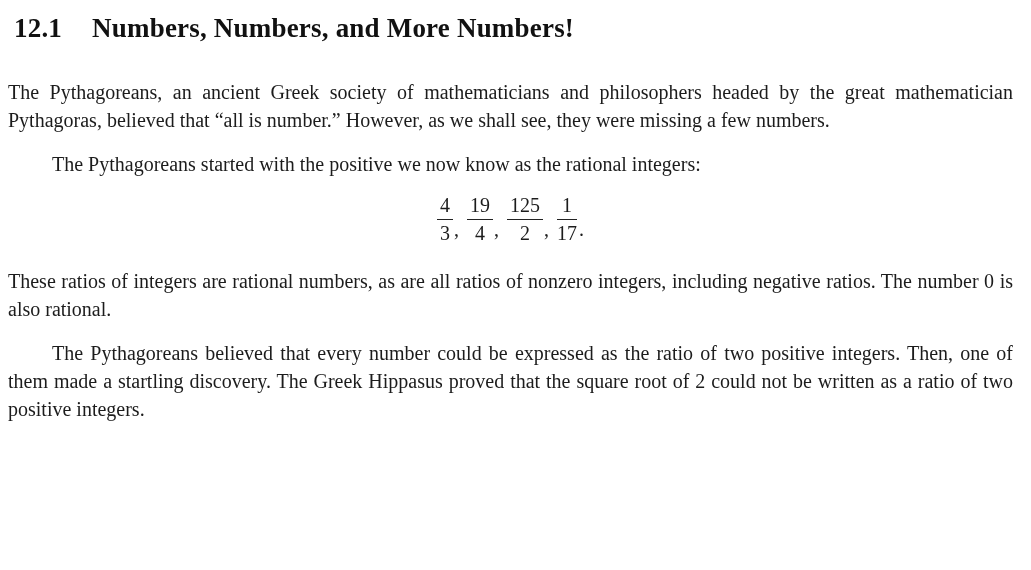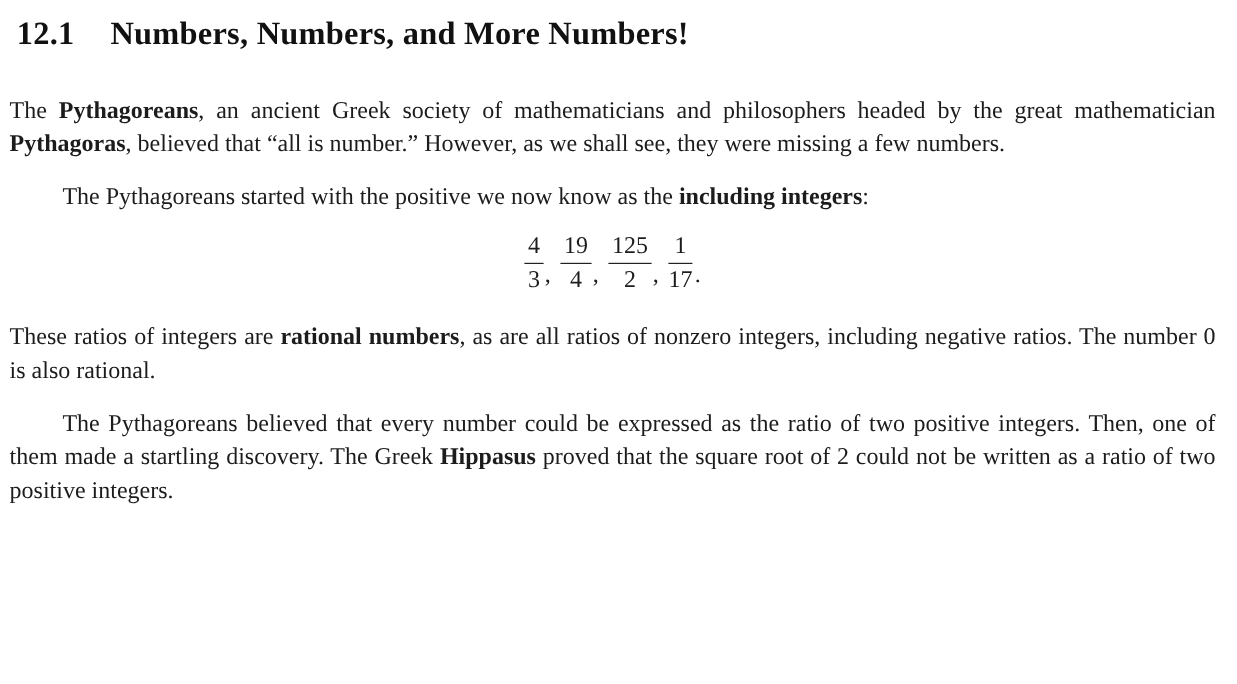--- a/index.html
+++ b/index.html
@@ -61,34 +61,34 @@
   .frac-sep {
     display: inline-block;
     transform: translateY(10px);
     margin: 0 8px 0 1px;
   }
   .frac-term {
     display: inline-block;
     transform: translateY(10px);
     margin-left: 2px;
   }
-  b { font-weight: bold; }
+  b { font-weight: normal; }
 </style>
 </head>
 <body>
 
 <div class="page">
 
   <div class="section-heading">
     <span class="sec-num">12.1</span><span>Numbers, Numbers, and More Numbers!</span>
   </div>
 
   <p><span>The </span><b>Pythagoreans</b><span>, an ancient Greek society of mathematicians and philosophers headed by the great mathematician </span><b>Pythagoras</b><span>, believed that “all is number.” However, as we shall see, they were missing a few numbers.</span></p>
 
-  <p class="indent"><span>The Pythagoreans started with the positive we now know as the </span><b>including integers</b><span>:</span></p>
+  <p class="indent"><span>The Pythagoreans started with the positive we now know as the </span><b>rational integers</b><span>:</span></p>
 
 
 
   <div class="frac-row">
     <span class="frac">
         <span class="num">4</span>
         <span class="den">3</span>
       </span>
     <span class="frac-sep">,</span>
     <span class="frac">

